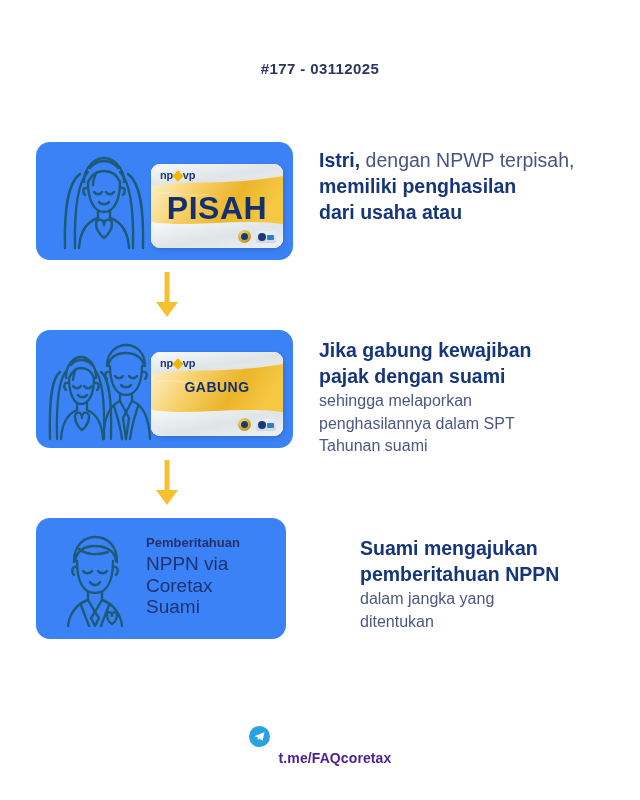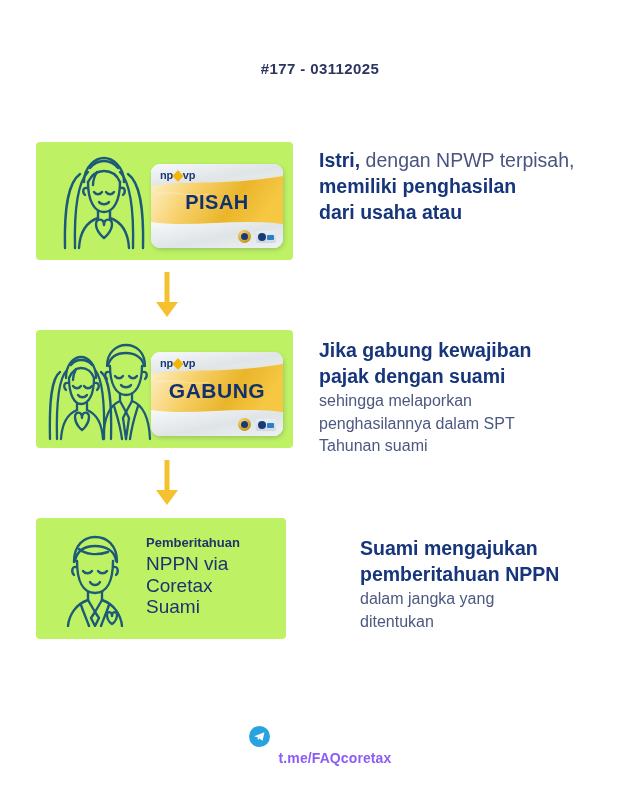--- a/index.html
+++ b/index.html
@@ -42,22 +42,22 @@
     width: 568px;
     display: flex;
     align-items: flex-start;
   }
 
   .step-1 { top: 142px; }
   .step-2 { top: 330px; }
   .step-3 { top: 518px; gap: 41px; }
 
   .visual-card {
-    background: #bef264;
-    border-radius: 4px;
+    background: #3b82f6;
+    border-radius: 14px;
     flex: 0 0 auto;
     position: relative;
     overflow: hidden;
   }
   .card-1, .card-2 { width: 257px; height: 118px; }
   .card-3 { width: 250px; height: 121px; }
 
   
   .person-art {
     position: absolute;
@@ -110,27 +110,27 @@
     background: #f2b705;
     transform: rotate(45deg);
     margin: 0 1px;
   }
   .npwp-label {
     position: absolute;
     left: 0;
     right: 0;
     top: 28px;
     text-align: center;
-    font-size: 20px;
+    font-size: 32px;
     font-weight: bold;
     color: #13306e;
     letter-spacing: 0.5px;
     line-height: 1;
   }
-  .npwp-label.small { font-size: 21px; }
+  .npwp-label.small { font-size: 14px; }
 
   .npwp-emblems {
     position: absolute;
     right: 7px;
     bottom: 5px;
     display: flex;
     gap: 5px;
     align-items: center;
   }
   .emblem-seal {
@@ -243,21 +243,21 @@
     border-radius: 50%;
     background: #29a3e0;
     display: flex;
     align-items: center;
     justify-content: center;
     flex: 0 0 auto;
   }
   .footer-label {
     font-size: 14px;
     font-weight: bold;
-    color: #8b5cf6;
+    color: #4c1d95;
     letter-spacing: 0.1px;
     margin-top: 44px;
   }
 </style>
 </head>
 <body>
 
 <div class="page">
 
   <div class="header">

